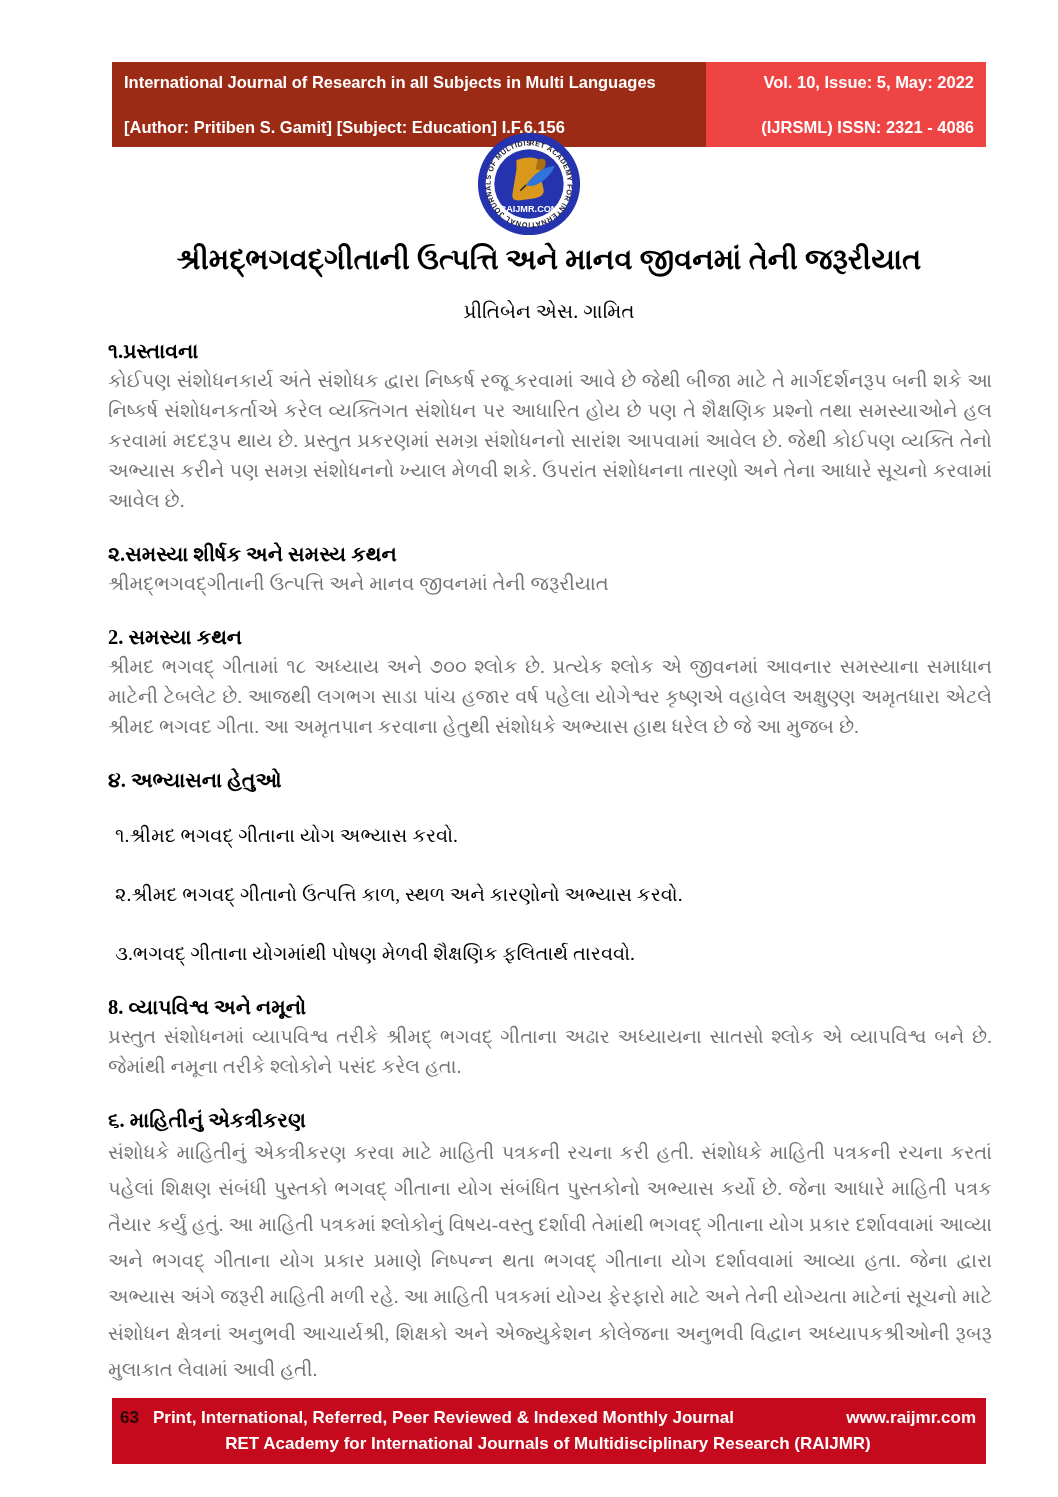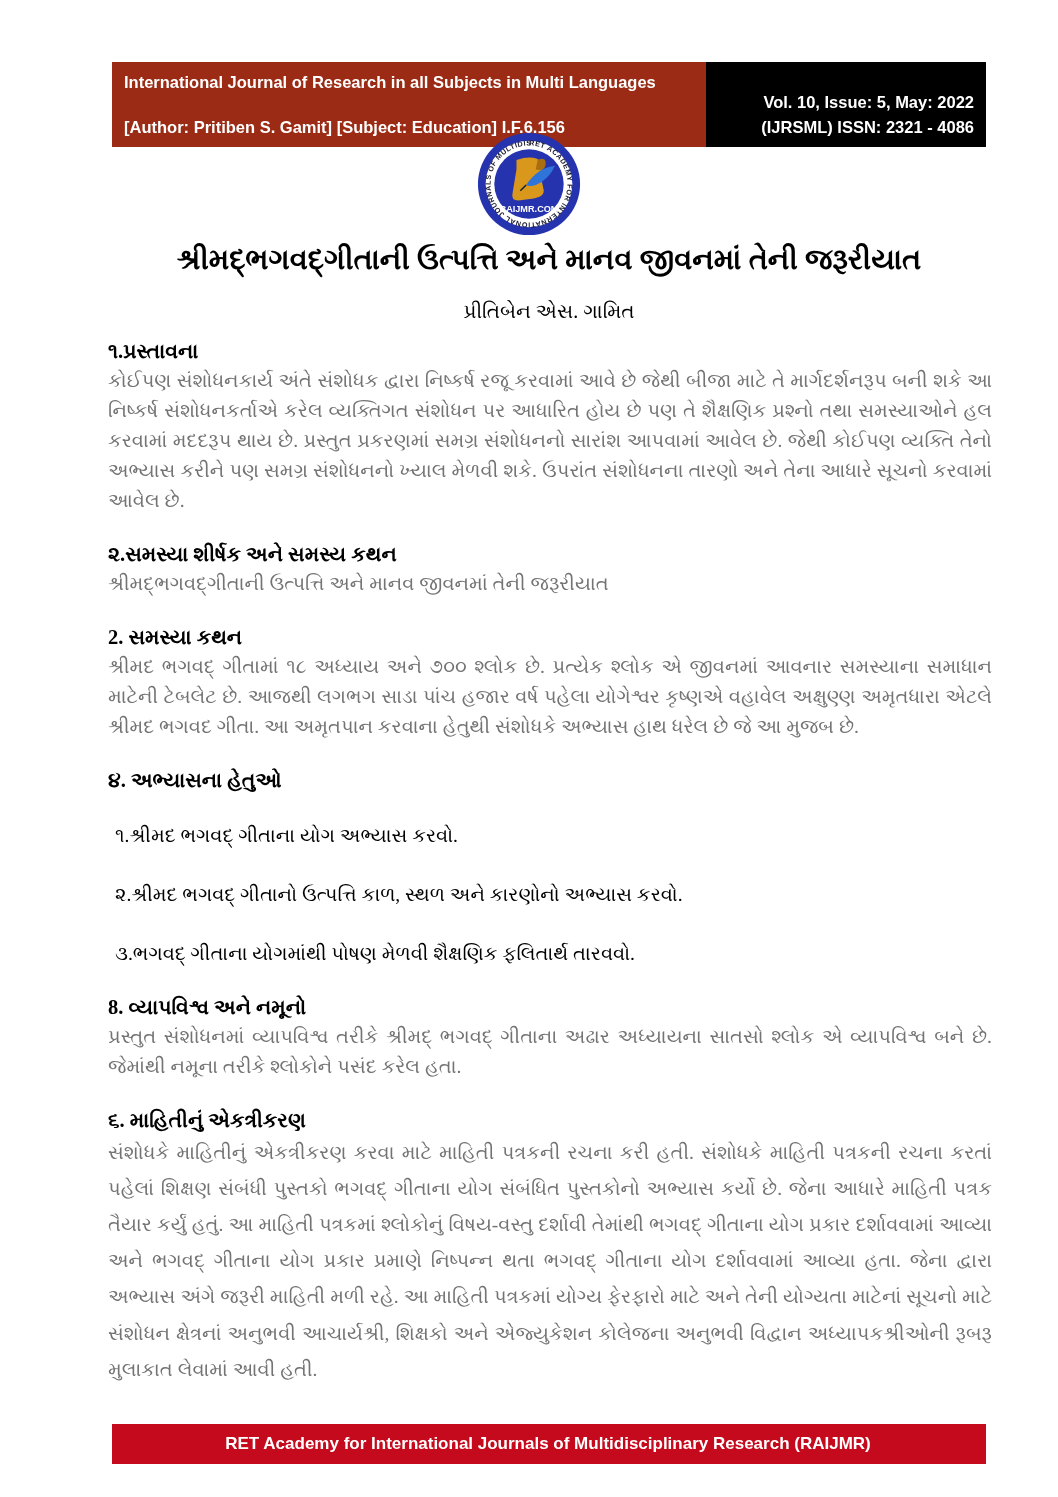--- a/index.html
+++ b/index.html
@@ -20,24 +20,24 @@
     font-family: "Liberation Sans", "DejaVu Sans", sans-serif;
   }
   .header-left {
     background: #9B2B14; color: #fff;
     flex: 1 1 68%;
     padding: 8px 14px 6px 12px;
     display: flex; flex-direction: column; justify-content: space-between;
     font-weight: bold; font-size: 16.5px; line-height: 1.55;
   }
   .header-right {
-    background: #000000; color: #fff;
+    background: #ef4444; color: #fff;
     flex: 1 1 32%;
-    padding: 26px 12px 6px 8px;
-    display: flex; flex-direction: column; justify-content: flex-end;
+    padding: 8px 12px 6px 8px;
+    display: flex; flex-direction: column; justify-content: space-between;
     font-weight: bold; font-size: 16.5px; line-height: 1.55;
     text-align: right; white-space: nowrap;
   }
 
   
   .logo-wrap {
     position: absolute; top: 131px; left: 0; right: 0;
     display: flex; justify-content: center;
   }
 
@@ -154,16 +154,21 @@
     </div>
 
     <div class="section">
       <div class="section-heading">૬. માહિતીનું એકત્રીકરણ</div>
       <div class="section-body airy">સંશોધકે માહિતીનું એકત્રીકરણ કરવા માટે માહિતી પત્રકની રચના કરી હતી. સંશોધકે માહિતી પત્રકની રચના કરતાં પહેલાં શિક્ષણ સંબંધી પુસ્તકો ભગવદ્ ગીતાના યોગ સંબંધિત પુસ્તકોનો અભ્યાસ કર્યો છે. જેના આધારે માહિતી પત્રક તૈયાર કર્યું હતું. આ માહિતી પત્રકમાં શ્લોકોનું વિષય-વસ્તુ દર્શાવી તેમાંથી ભગવદ્ ગીતાના યોગ પ્રકાર દર્શાવવામાં આવ્યા અને ભગવદ્ ગીતાના યોગ પ્રકાર પ્રમાણે નિષ્પન્ન થતા ભગવદ્ ગીતાના યોગ દર્શાવવામાં આવ્યા હતા. જેના દ્વારા અભ્યાસ અંગે જરૂરી માહિતી મળી રહે. આ માહિતી પત્રકમાં યોગ્ય ફેરફારો માટે અને તેની યોગ્યતા માટેનાં સૂચનો માટે સંશોધન ક્ષેત્રનાં અનુભવી આચાર્યશ્રી, શિક્ષકો અને એજ્યુકેશન કોલેજના અનુભવી વિદ્વાન અધ્યાપકશ્રીઓની રૂબરૂ મુલાકાત લેવામાં આવી હતી.</div>
     </div>
 
   </div>
 
   <div class="footer">
+    <div class="footer-line1">
+      <span class="footer-pagenum">63</span>
+      <span class="footer-journal">Print, International, Referred, Peer Reviewed &amp; Indexed Monthly Journal</span>
+      <span class="footer-site">www.raijmr.com</span>
+    </div>
     <div class="footer-line2">RET Academy for International Journals of Multidisciplinary Research (RAIJMR)</div>
   </div>
 
 </div>
 
 </body></html>

